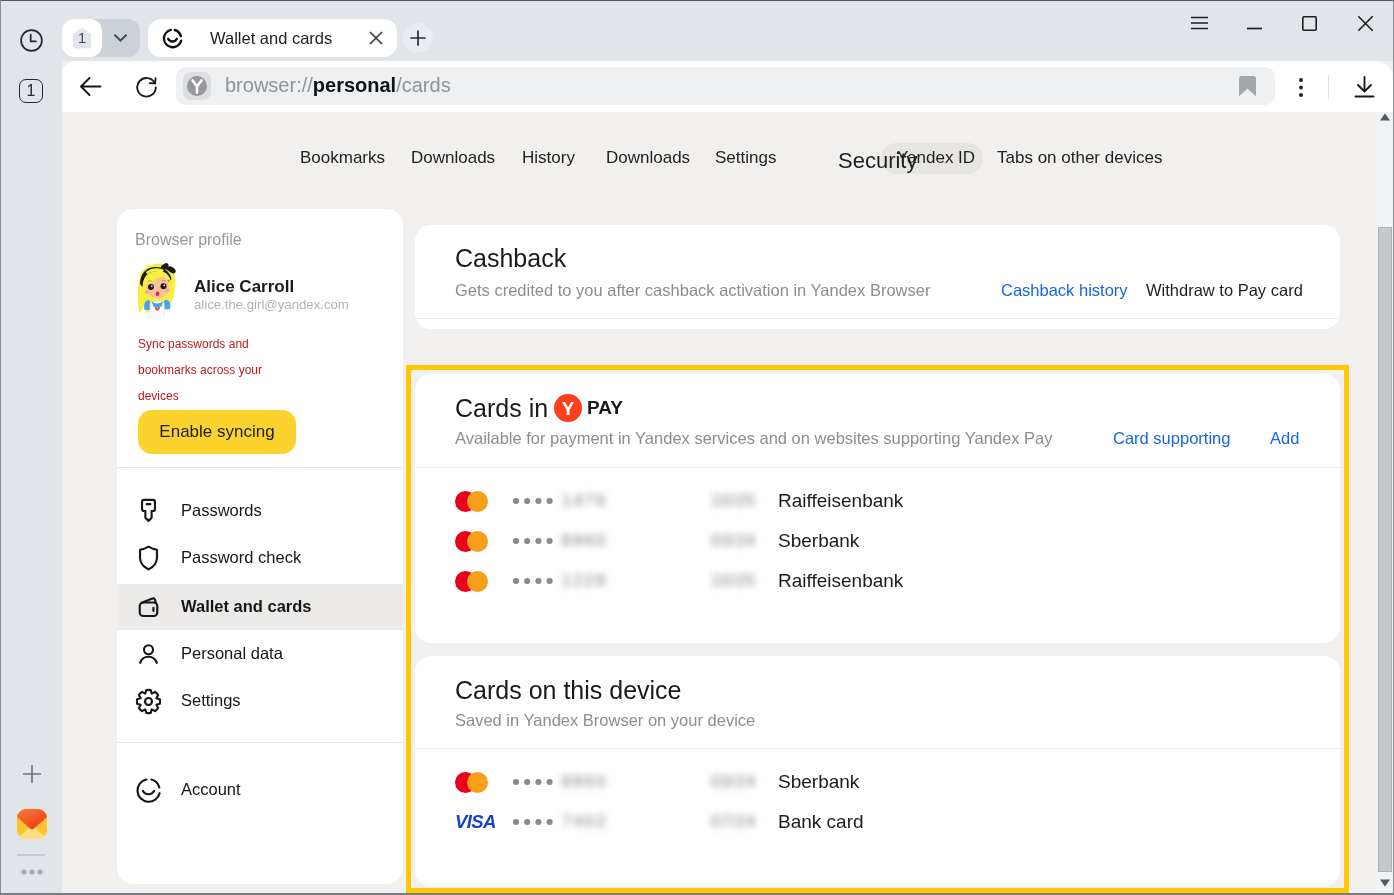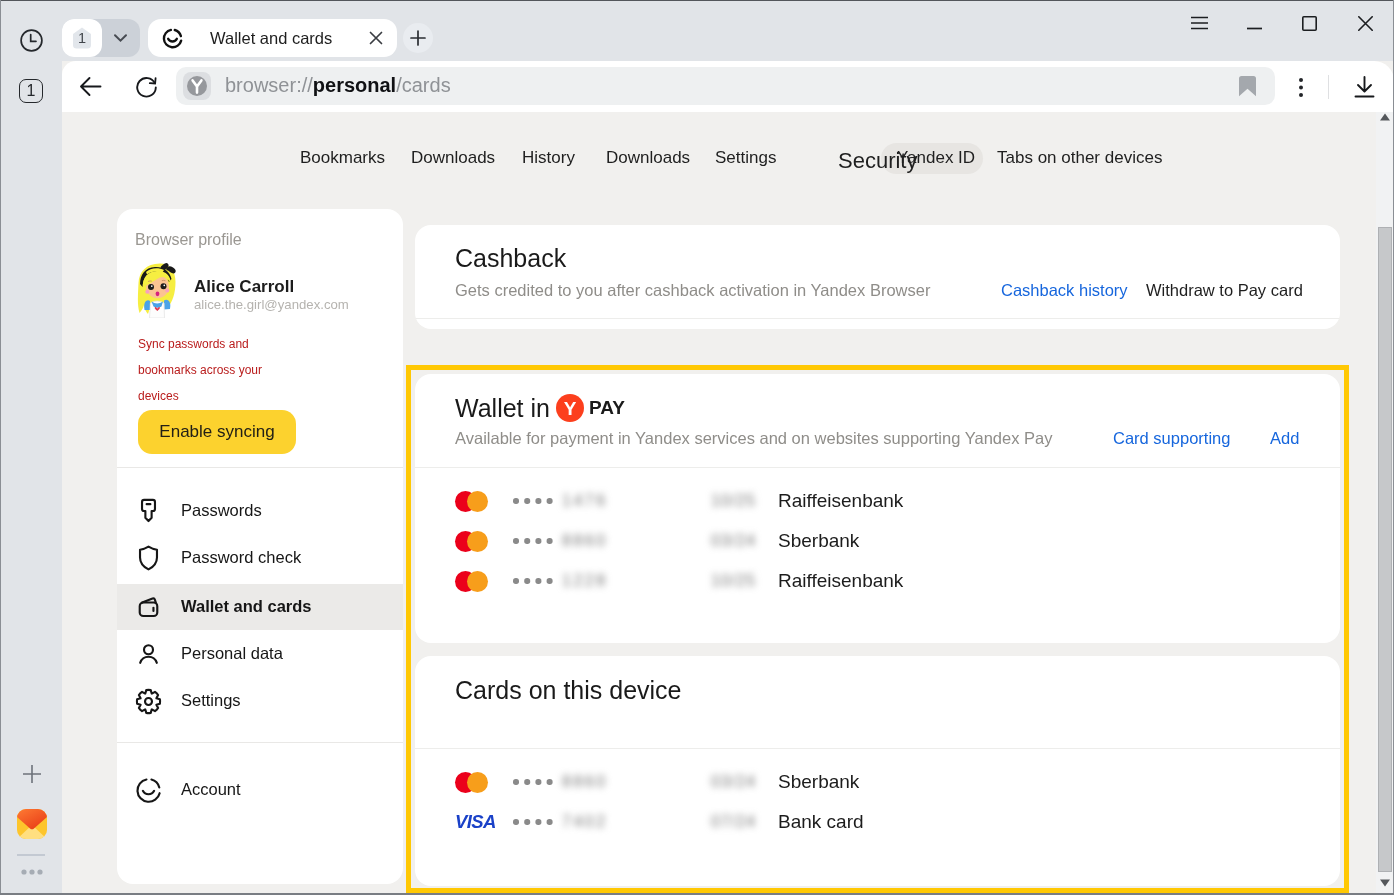--- a/index.html
+++ b/index.html
@@ -213,21 +213,21 @@
 <div class="abs" style="left:415px;top:209px;width:925px;height:104px;background:#fff;border-radius:16px;overflow:hidden;margin-top:16px;">
   <div class="abs" style="left:40px;top:19px;font-size:25px;color:#1a1a1a;">Cashback</div>
   <div class="abs" style="left:40px;top:56px;font-size:16.5px;color:#8f8d89;">Gets credited to you after cashback activation in Yandex Browser</div>
   <div class="abs" style="left:586px;top:56px;font-size:16.5px;color:#1666dd;">Cashback history</div>
   <div class="abs" style="left:731px;top:56px;font-size:16.5px;color:#1f1f1f;">Withdraw to Pay card</div>
   <div class="abs" style="left:0;top:93px;width:925px;height:1px;background:#ededeb;"></div>
 </div>
 
 <div class="abs" style="left:415px;top:374px;width:925px;height:269px;background:#fff;border-radius:16px;overflow:hidden;">
   <div class="abs" style="left:40px;top:18px;height:32px;display:flex;align-items:center;">
-    <span style="font-size:25px;color:#1a1a1a;">Wallet in</span>
+    <span style="font-size:25px;color:#1a1a1a;">Cards in</span>
     <svg style="margin-left:6px;" width="28" height="28" viewBox="0 0 28 28">
         <circle cx="14" cy="14" r="14" fill="#fc3f1d"></circle>
         <text x="14" y="21.2" text-anchor="middle" font-size="19" font-weight="bold" fill="#fff">Y</text>
       </svg>
     <span style="margin-left:5px;font-size:19px;font-weight:bold;color:#1a1a1a;">PAY</span>
   </div>
   <div class="abs" style="left:40px;top:55px;font-size:16.5px;color:#8f8d89;">Available for payment in Yandex services and on websites supporting Yandex Pay</div>
   <div class="abs" style="left:698px;top:55px;font-size:16.5px;color:#1666dd;">Card supporting</div>
   <div class="abs" style="left:855px;top:55px;font-size:16.5px;color:#1666dd;">Add</div>
   <div class="abs" style="left:0;top:93px;width:925px;height:1px;background:#ededeb;"></div>
@@ -250,20 +250,21 @@
       <span class="mc"></span>
       <span class="dots"></span>
       <span class="blurnum">1228</span>
       <span class="blurdate">10/25</span>
       <span class="bank">Raiffeisenbank</span>
     </div>
 </div>
 
 <div class="abs" style="left:415px;top:656px;width:925px;height:230px;background:#fff;border-radius:16px;overflow:hidden;">
   <div class="abs" style="left:40px;top:20px;font-size:25px;color:#1a1a1a;">Cards on this device</div>
+  <div class="abs" style="left:40px;top:55px;font-size:16.5px;color:#8f8d89;">Saved in Yandex Browser on your device</div>
   <div class="abs" style="left:0;top:92px;width:925px;height:1px;background:#ededeb;"></div>
   <div class="cardrow" style="top:112px;">
       <span class="mc"></span>
       <span class="dots"></span>
       <span class="blurnum">8860</span>
       <span class="blurdate">03/24</span>
       <span class="bank">Sberbank</span>
     </div>
   <div class="cardrow" style="top:152px;">
       <span class="visa">VISA</span>

